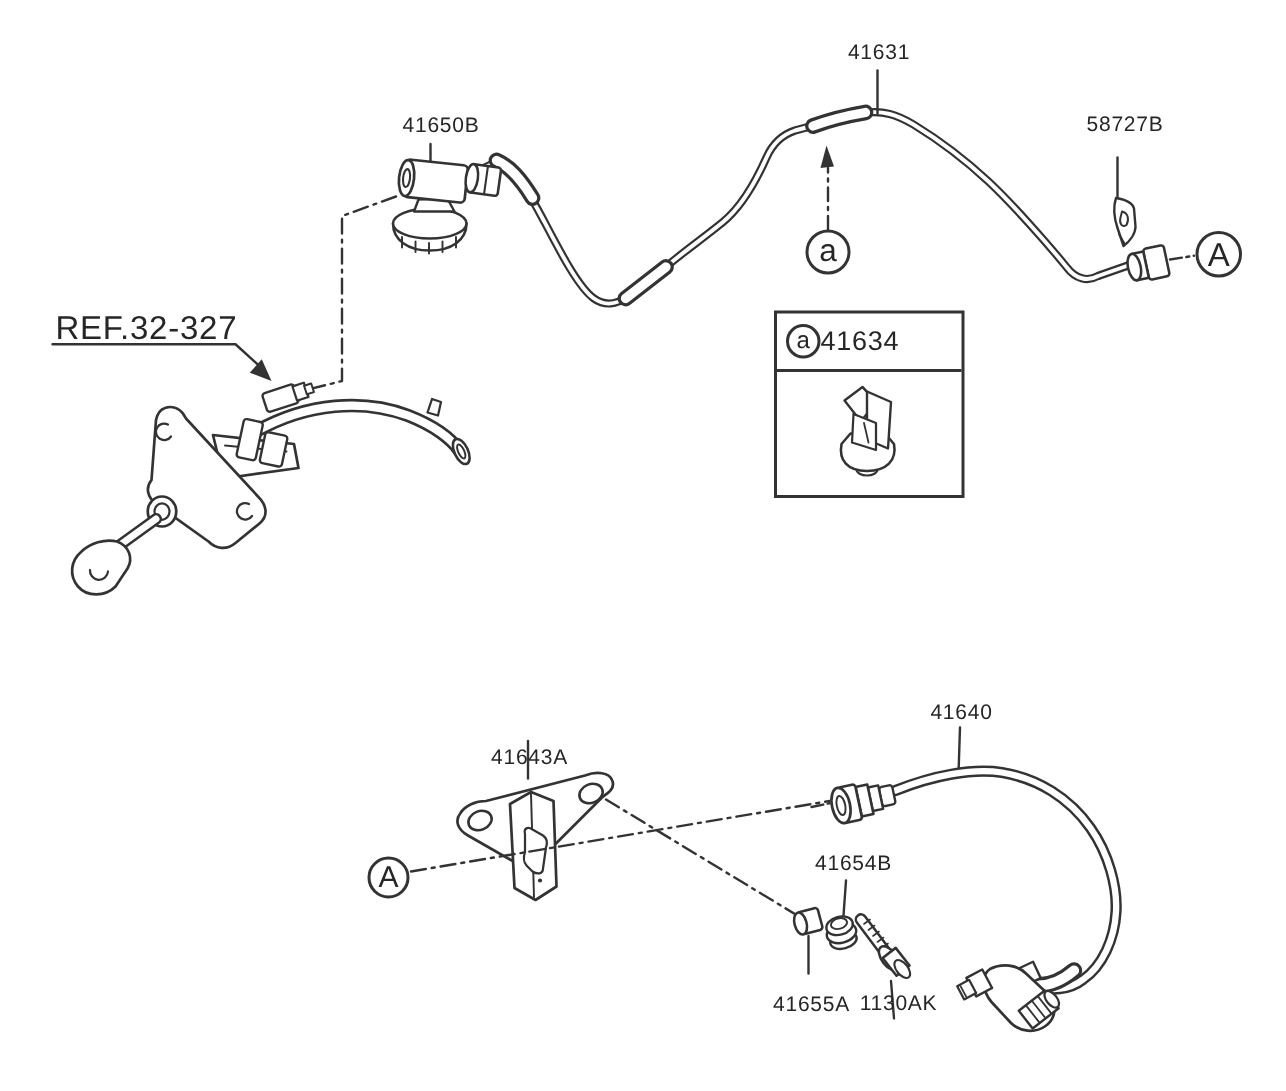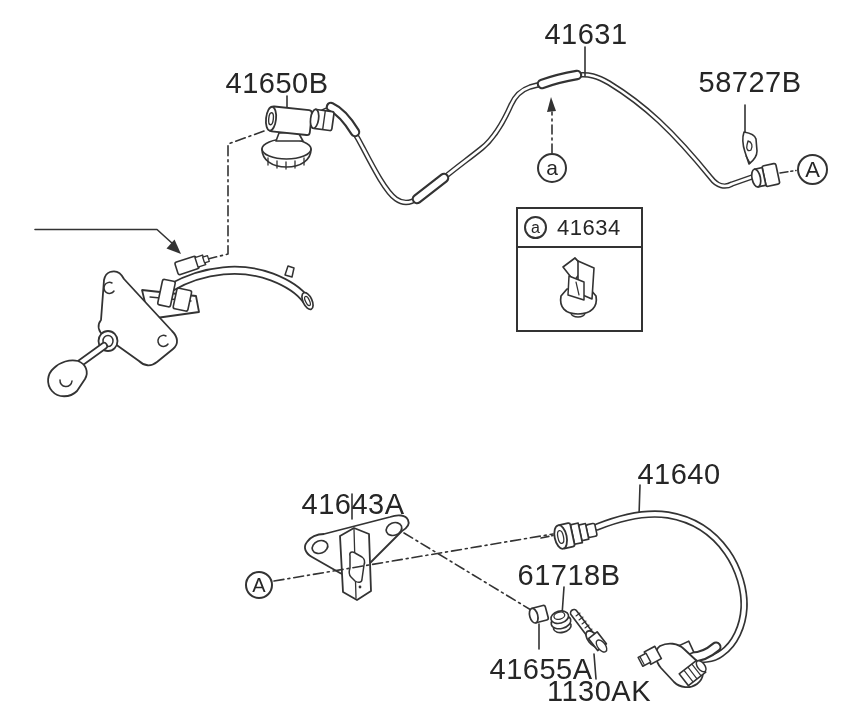--- a/index.html
+++ b/index.html
@@ -3,21 +3,21 @@
 <meta charset="utf-8">
 <style>
   html,body{margin:0;padding:0;background:#ffffff;}
   #screen{
     position:relative;width:857px;height:727px;background:#ffffff;
     font-family:"Liberation Sans", sans-serif;overflow:hidden;
   }
   #lineart{position:absolute;left:0;top:0;}
   .part-label{
     position:absolute;transform:translate(-50%,-50%);
-    font-size:29px;color:#262626;white-space:nowrap;letter-spacing:0.5px;
+    font-size:14px;color:#262626;white-space:nowrap;letter-spacing:0.5px;
   }
   .ref-label{
     position:absolute;left:37px;top:206px;transform:none;
     font-size:22px;color:#262626;white-space:nowrap;letter-spacing:0.5px;
   }
   .callout-circle{
     position:absolute;border:2px solid #333;border-radius:50%;
     display:flex;align-items:center;justify-content:center;
     color:#262626;background:#ffffff;box-sizing:border-box;
   }
@@ -30,21 +30,21 @@
   }
   #legend-header{
     height:39px;border-bottom:2px solid #333;display:flex;align-items:center;
     padding-left:6px;box-sizing:border-box;
   }
   #legend-marker{
     width:23px;height:23px;border:2px solid #333;border-radius:50%;
     display:flex;align-items:center;justify-content:center;
     font-size:16px;color:#262626;box-sizing:border-box;background:#fff;flex:0 0 auto;
   }
-  #legend-number{font-size:22px;color:#262626;margin-left:10px;letter-spacing:0.5px;}
+  #legend-number{font-size:18px;color:#262626;letter-spacing:0.5px;}
 </style>
 </head>
 <body>
 
 <div id="screen">
 
   <svg id="lineart" width="857" height="727" viewBox="0 0 857 727">
     <g stroke="#333" fill="none" stroke-linecap="round" stroke-linejoin="round">
 
       <g>
@@ -246,28 +246,29 @@
           <path d="M 574,613 L 592,637" stroke="#fff" stroke-width="5.2"></path>
           <path d="M 576,616 L 580,613 M 579,620 L 583,617 M 582,624 L 586,621 M 585,628 L 589,625 M 588,632 L 592,629" stroke-width="1.1"></path>
           <ellipse cx="593" cy="639" rx="5" ry="9.5" transform="rotate(-38 593 639)" fill="#fff" stroke-width="1.7"></ellipse>
           <rect x="592" y="634" width="11" height="15" transform="rotate(-38 597 641.5)" fill="#fff" stroke-width="1.7"></rect>
           <ellipse cx="601.5" cy="646" rx="3.8" ry="7" transform="rotate(-38 601.5 646)" fill="#fff" stroke-width="1.4"></ellipse>
         </g>
       </g>
     </g>
   </svg>
 
-  <div class="part-label" style="left:277px;top:83px">41650B</div>
+  <div class="part-label" style="left:294px;top:83px">41650B</div>
   <div class="part-label" style="left:586px;top:34px">41631</div>
   <div class="part-label" style="left:750px;top:82px">58727B</div>
+  <div class="ref-label">REF.32-327</div>
   <div class="part-label" style="left:353px;top:504px">41643A</div>
-  <div class="part-label" style="left:679px;top:474px">41640</div>
-  <div class="part-label" style="left:569px;top:575px">61718B</div>
+  <div class="part-label" style="left:641px;top:474px">41640</div>
+  <div class="part-label" style="left:569px;top:575px">41654B</div>
   <div class="part-label" style="left:541px;top:669px">41655A</div>
-  <div class="part-label" style="left:599px;top:691px">1130AK</div>
+  <div class="part-label" style="left:599px;top:668px">1130AK</div>
 
   <div class="callout-circle" id="callout-a-main">a</div>
   <div class="callout-circle" id="callout-A-right">A</div>
   <div class="callout-circle" id="callout-A-bottom">A</div>
 
   <div id="legend-box">
     <div id="legend-header">
       <div id="legend-marker">a</div>
       <div id="legend-number">41634</div>
     </div>

